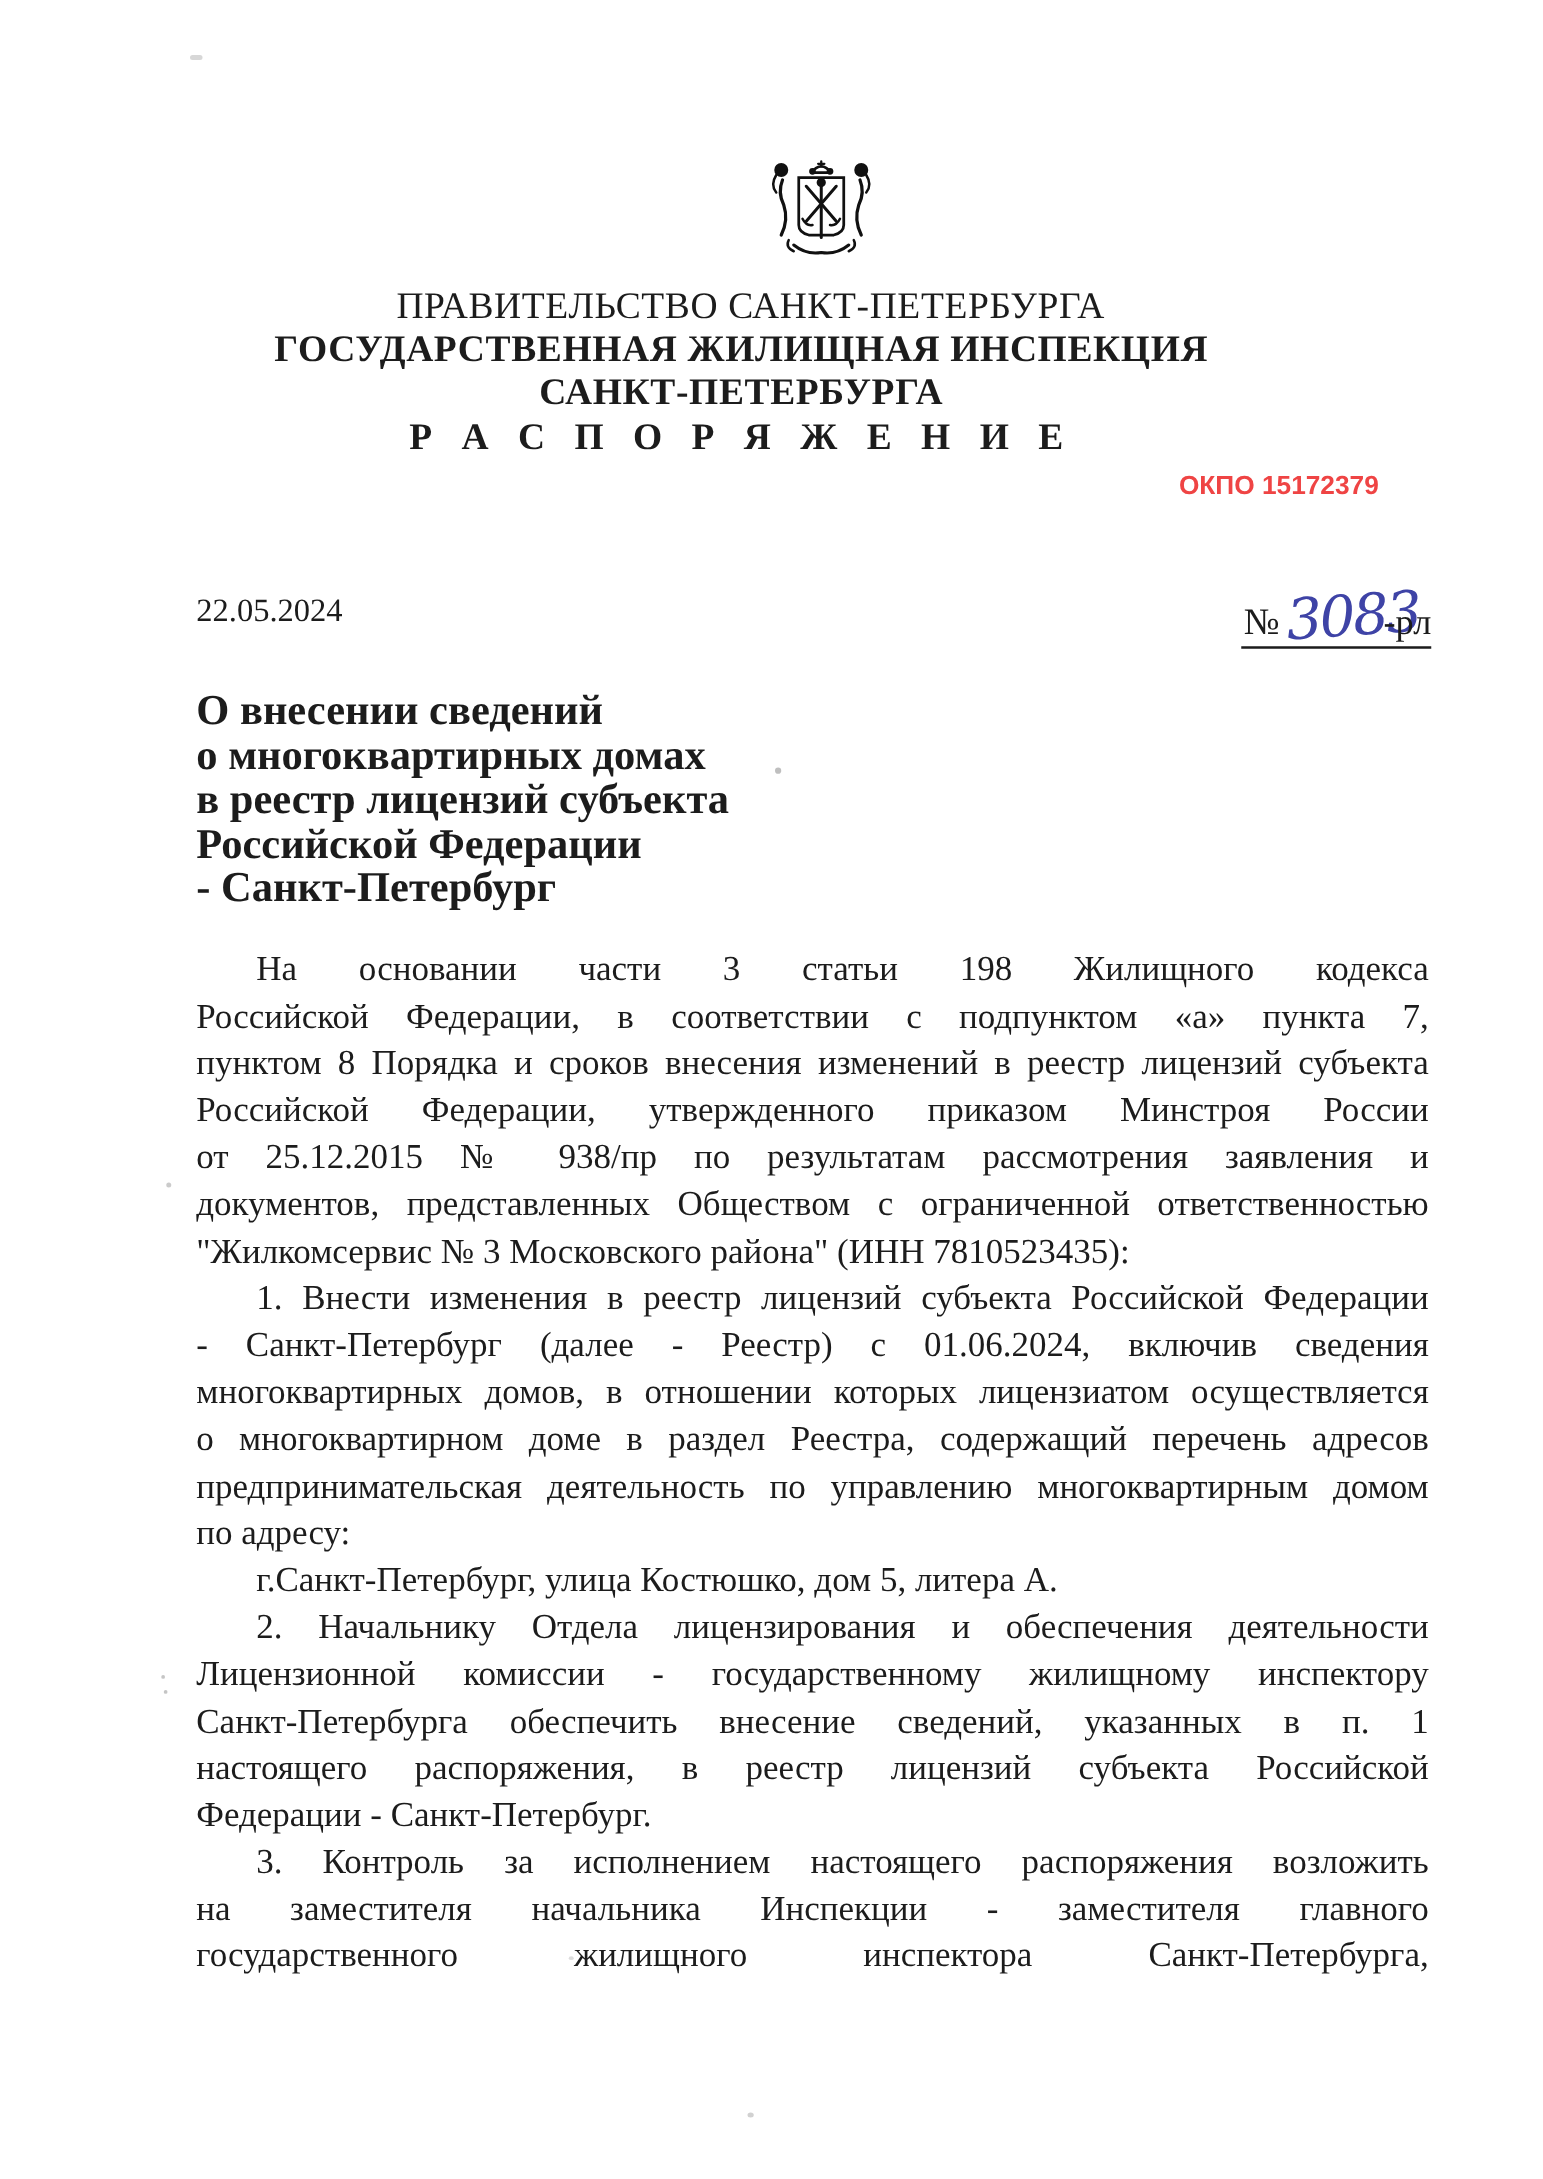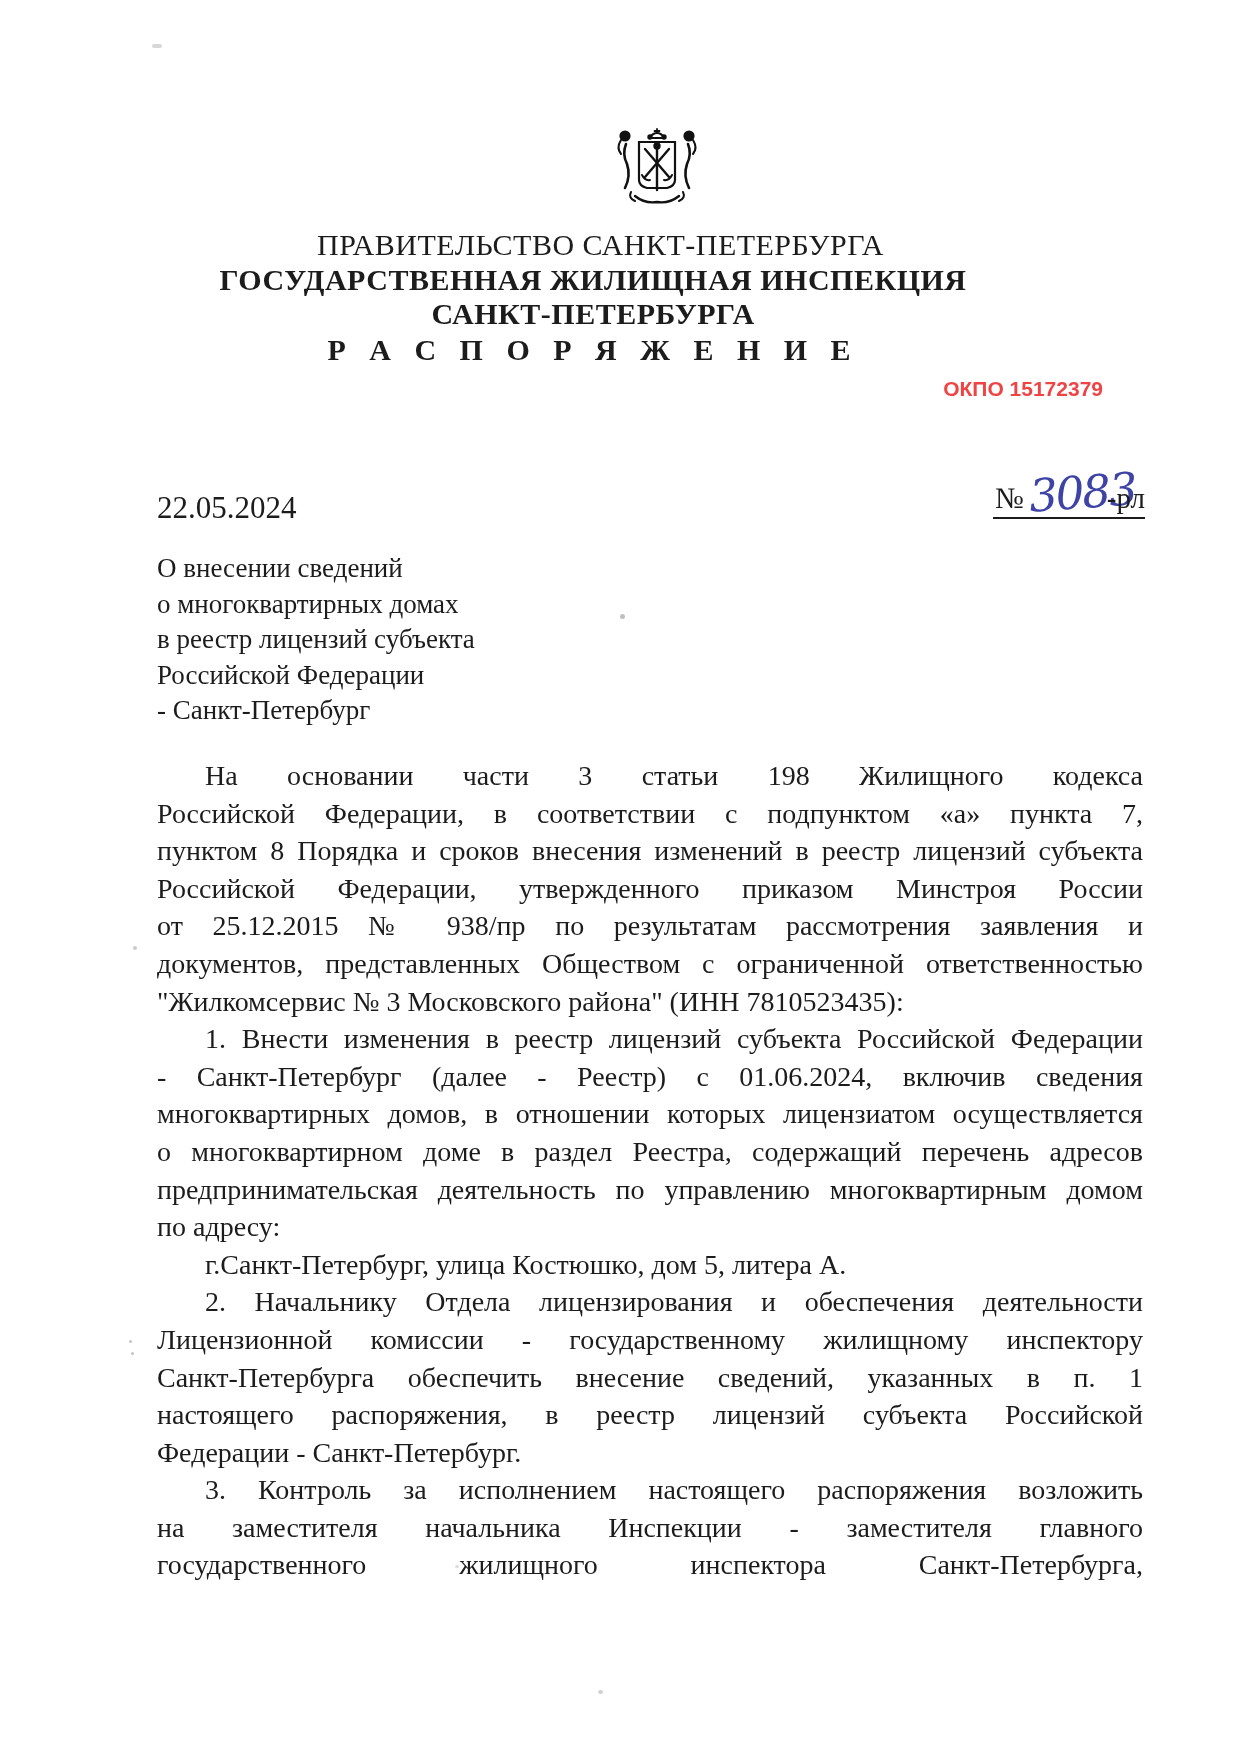--- a/index.html
+++ b/index.html
@@ -20,38 +20,38 @@
   }
   .header .h-reg{font-weight:normal;padding-left:15px;}
   .header .h-bold{font-weight:bold;}
   .header .h-doc{font-weight:bold;letter-spacing:8px;margin-top:1px;text-align:center;}
   .okpo{
     position:absolute;top:377px;right:131px;
     font-family:"Liberation Sans","DejaVu Sans",sans-serif;
     font-size:21px;font-weight:600;color:#ef4444;
   }
   
-  .doc-date{position:absolute;left:157px;top:490px;font-size:31px;}
+  .doc-date{position:absolute;left:157px;top:474px;font-size:26px;}
   .doc-number{
     position:absolute;left:993px;top:462px;width:152px;height:55px;
     border-bottom:2.5px solid #1c1c1c;
     white-space:nowrap;
   }
   .doc-number .num-prefix{font-size:30px;position:absolute;left:2px;bottom:2px;}
   .doc-number .num-hand{
     position:absolute;left:36px;bottom:-2px;
     font-family:"DejaVu Serif",serif;font-style:italic;
     font-size:45px;color:#3e43a6;letter-spacing:-2px;
     transform:rotate(-4deg);
   }
   .doc-number .num-suffix{font-size:29px;position:absolute;right:0px;bottom:2px;}
   
   .subject{
     position:absolute;left:157px;top:551px;width:560px;
-    font-size:27px;font-weight:normal;line-height:35.6px;
+    font-size:34px;font-weight:bold;line-height:35.6px;
   }
   
   .body-text{
     position:absolute;left:157px;top:757px;width:986px;
     font-size:28px;
   }
   .body-line{line-height:37.6px;height:37.6px;white-space:nowrap;}
   .body-line.just{white-space:normal;text-align:justify;text-align-last:justify;}
   .body-line.indent{text-indent:48px;}
   

